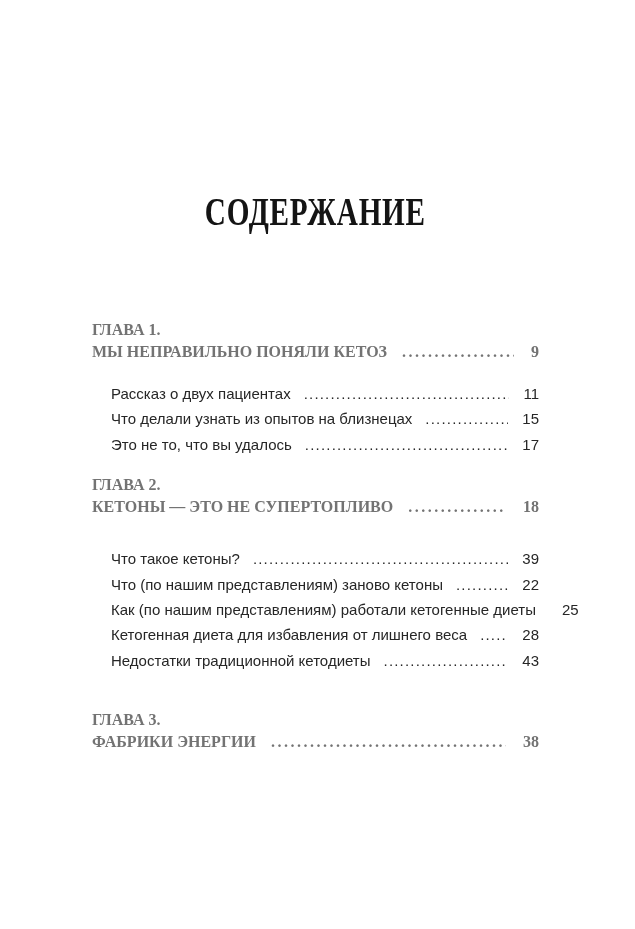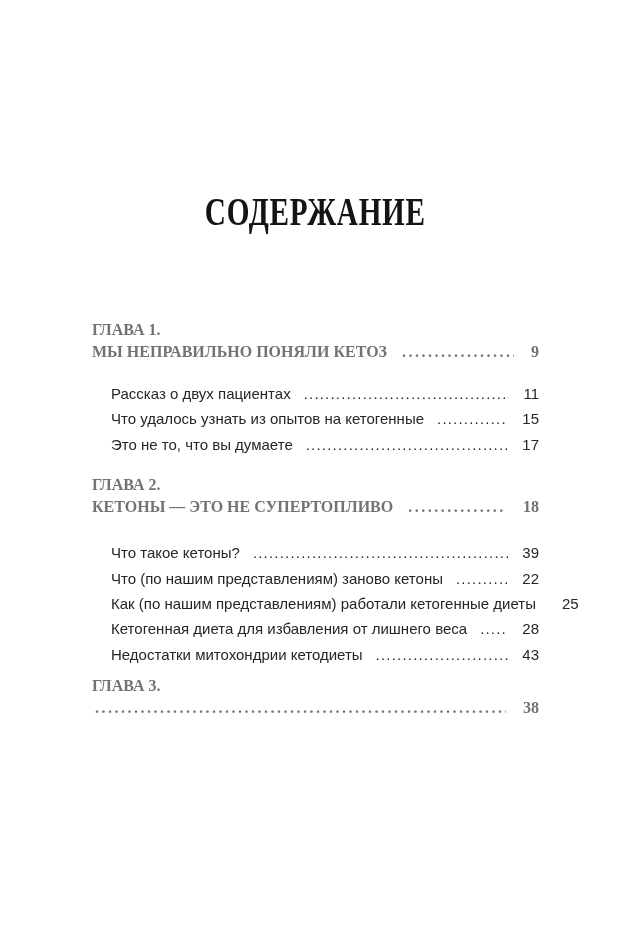--- a/index.html
+++ b/index.html
@@ -40,21 +40,21 @@
   
   .section .chapter {
     font-family: "Liberation Serif", serif;
     font-weight: 700;
     font-size: 16px;
     line-height: 22px;
     color: #737373;
   }
   .sec-1 { margin-top: 85px; }
   .sec-2 { margin-top: 17px; }
-  .sec-3 { margin-top: 8px; }
+  .sec-3 { margin-top: 36px; }
 
   
   .row {
     display: flex;
     align-items: flex-end;
     white-space: nowrap;
     gap: 12px;
   }
   .row .leader {
     flex: 1 1 auto;
@@ -73,21 +73,21 @@
   
   .items {
     list-style: none;
     margin-left: 19px;
     font-family: "Liberation Sans", sans-serif;
     font-size: 15px;
     line-height: 25.4px;
     color: #262626;
   }
   .items-1 { margin-top: 18px; }
-  .items-2 { margin-top: 22px; }
+  .items-2 { margin-top: 28px; }
   .items-3 { margin-top: 22px; }
   .items .leader::after {
     letter-spacing: 1.2px;
     padding-left: 1px;
   }
   .items .page-num { padding-left: 2px; }
 </style>
 </head>
 <body>
 
@@ -106,26 +106,26 @@
             <span class="page-num">9</span>
           </div>
         </div>
         <ul class="items items-1">
           <li class="row">
             <span>Рассказ о двух пациентах</span>
             <span class="leader"></span>
             <span class="page-num">11</span>
           </li>
           <li class="row">
-            <span>Что удалось узнать из опытов на кетогенные</span>
+            <span>Что делали узнать из опытов на близнецах</span>
             <span class="leader"></span>
             <span class="page-num">15</span>
           </li>
           <li class="row">
-            <span>Это не то, что вы думаете</span>
+            <span>Это не то, что вы удалось</span>
             <span class="leader"></span>
             <span class="page-num">17</span>
           </li>
         </ul>
       </div>
 
       <div class="section sec-2">
         <div class="chapter">
           <div>ГЛАВА 2.</div>
           <div class="row">
@@ -149,31 +149,32 @@
             <span>Как (по нашим представлениям) работали кетогенные диеты</span>
             <span class="leader"></span>
             <span class="page-num">25</span>
           </li>
           <li class="row">
             <span>Кетогенная диета для избавления от лишнего веса</span>
             <span class="leader"></span>
             <span class="page-num">28</span>
           </li>
           <li class="row">
-            <span>Недостатки митохондрии кетодиеты</span>
+            <span>Недостатки традиционной кетодиеты</span>
             <span class="leader"></span>
             <span class="page-num">43</span>
           </li>
         </ul>
       </div>
 
       <div class="section sec-3">
         <div class="chapter">
           <div>ГЛАВА 3.</div>
           <div class="row">
+            <span>ФАБРИКИ ЭНЕРГИИ</span>
             <span class="leader"></span>
             <span class="page-num">38</span>
           </div>
         </div>
       </div>
 
     </div>
   </div>
 </div>
 

